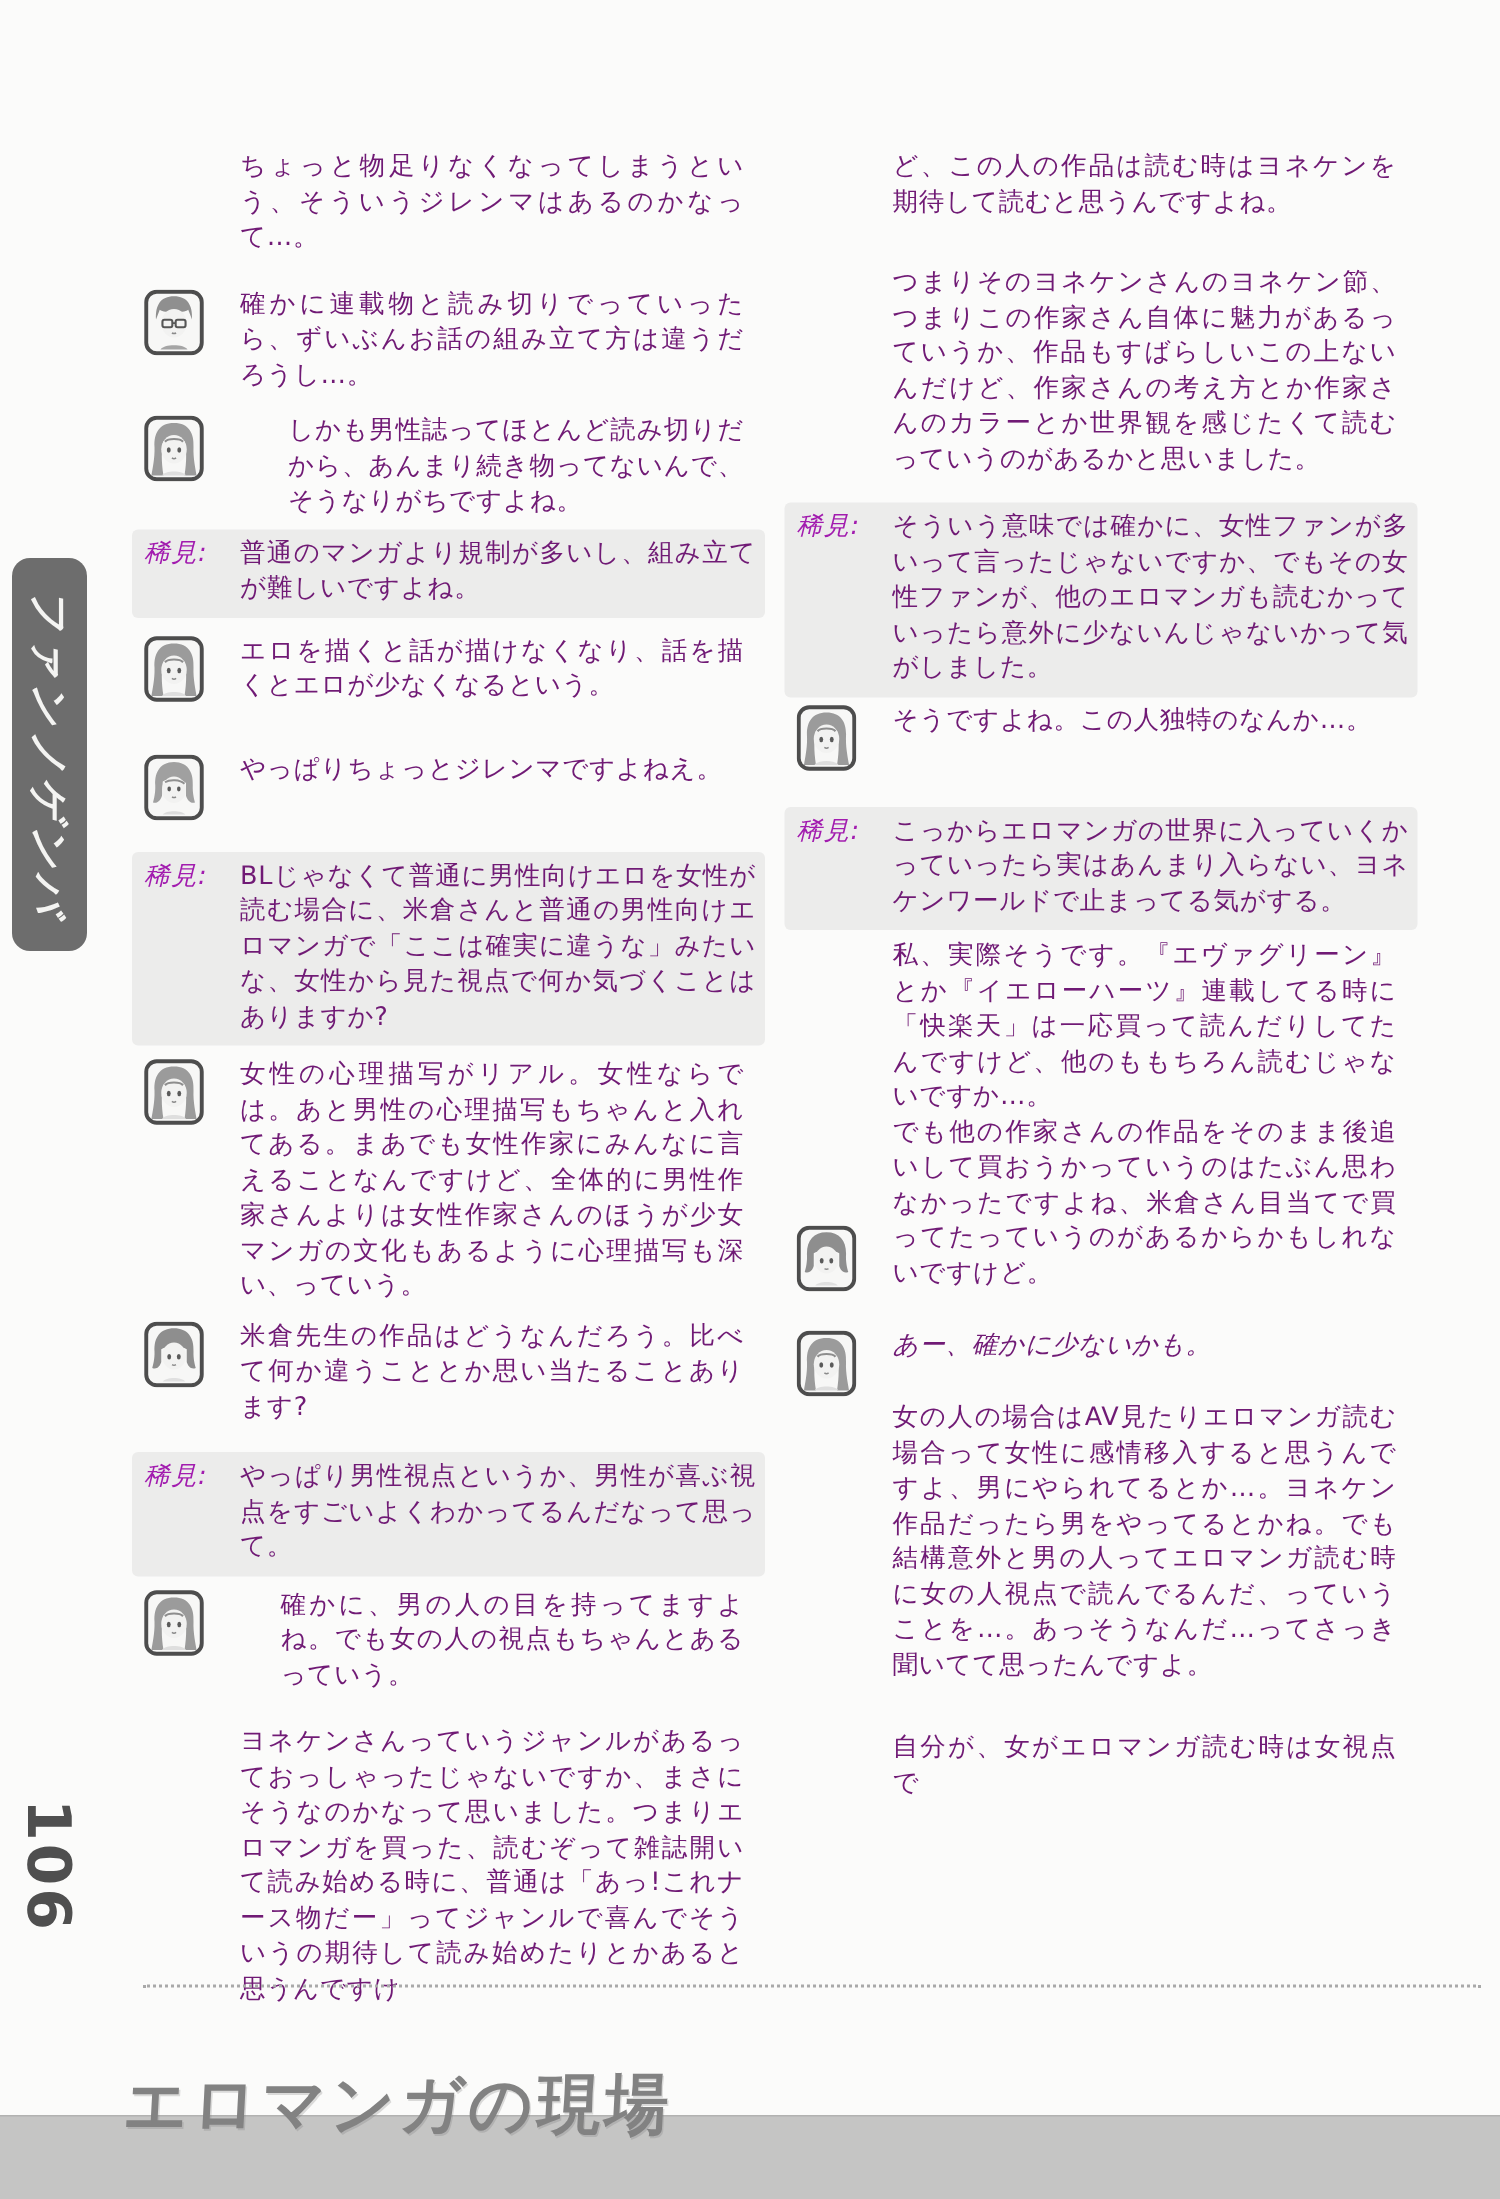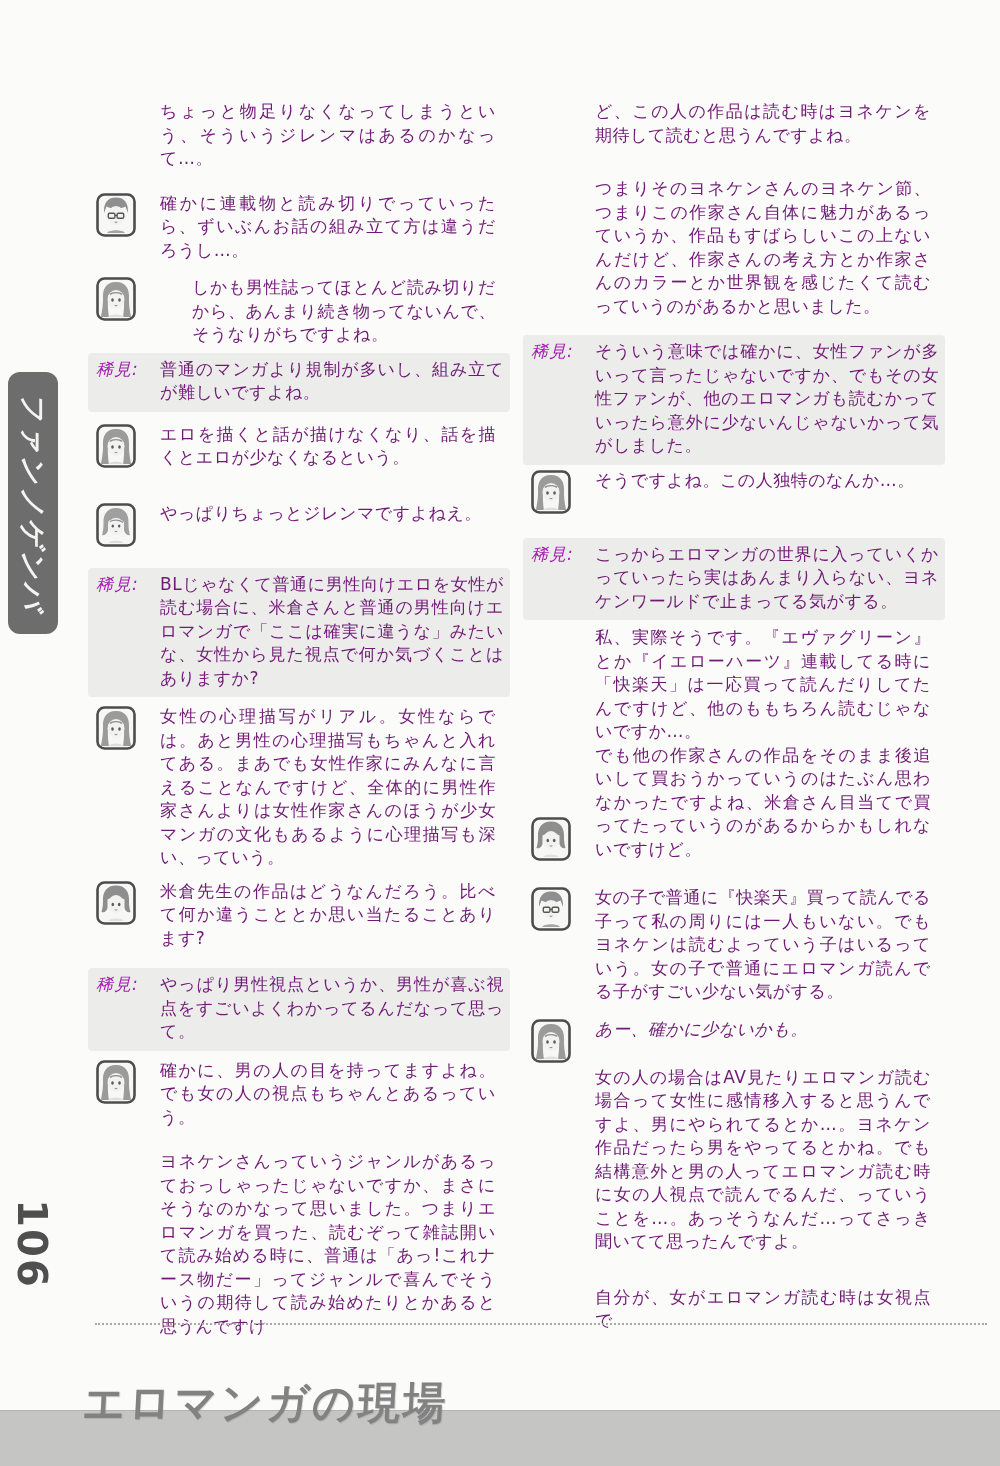--- a/index.html
+++ b/index.html
@@ -195,21 +195,21 @@
         </svg>
     </div>
     <div class="text">米倉先生の作品はどうなんだろう。比べて何か違うこととか思い当たることあります?</div>
   </div>
 
   <div class="block gray" style="margin-bottom:8px;">
     <div class="gutter speaker">稀見:</div>
     <div class="text">やっぱり男性視点というか、男性が喜ぶ視点をすごいよくわかってるんだなって思って。</div>
   </div>
 
-  <div class="block" style="margin-bottom:21px;">
+  <div class="block" style="margin-bottom:21px;gap:27px;">
     <div class="gutter">
       <svg class="avatar">
           <use href="#av-longhair"></use>
         </svg>
     </div>
     <div class="text">確かに、男の人の目を持ってますよね。でも女の人の視点もちゃんとあるっていう。</div>
   </div>
 
   <div class="block">
     <div class="gutter"></div>
@@ -252,28 +252,20 @@
   <div class="block" style="margin-bottom:25px;align-items:flex-end;">
     <div class="gutter">
       <svg class="avatar">
           <use href="#av-bob"></use>
         </svg>
     </div>
     <div class="text">私、実際そうです。『エヴァグリーン』とか『イエローハーツ』連載してる時に「快楽天」は一応買って読んだりしてたんですけど、他のももちろん読むじゃないですか…。
 でも他の作家さんの作品をそのまま後追いして買おうかっていうのはたぶん思わなかったですよね、米倉さん目当てで買ってたっていうのがあるからかもしれないですけど。</div>
   </div>
 
-  <div class="block" style="margin-bottom:14px;">
-    <div class="gutter">
-      <svg class="avatar">
-          <use href="#av-glasses"></use>
-        </svg>
-    </div>
-    <div class="text">女の子で普通に『快楽天』買って読んでる子って私の周りには一人もいない。でもヨネケンは読むよっていう子はいるっていう。女の子で普通にエロマンガ読んでる子がすごい少ない気がする。</div>
-  </div>
 
   <div class="block" style="margin-bottom:3px;font-style:italic;">
     <div class="gutter">
       <svg class="avatar">
           <use href="#av-longhair"></use>
         </svg>
     </div>
     <div class="text">あー、確かに少ないかも。</div>
   </div>
 

